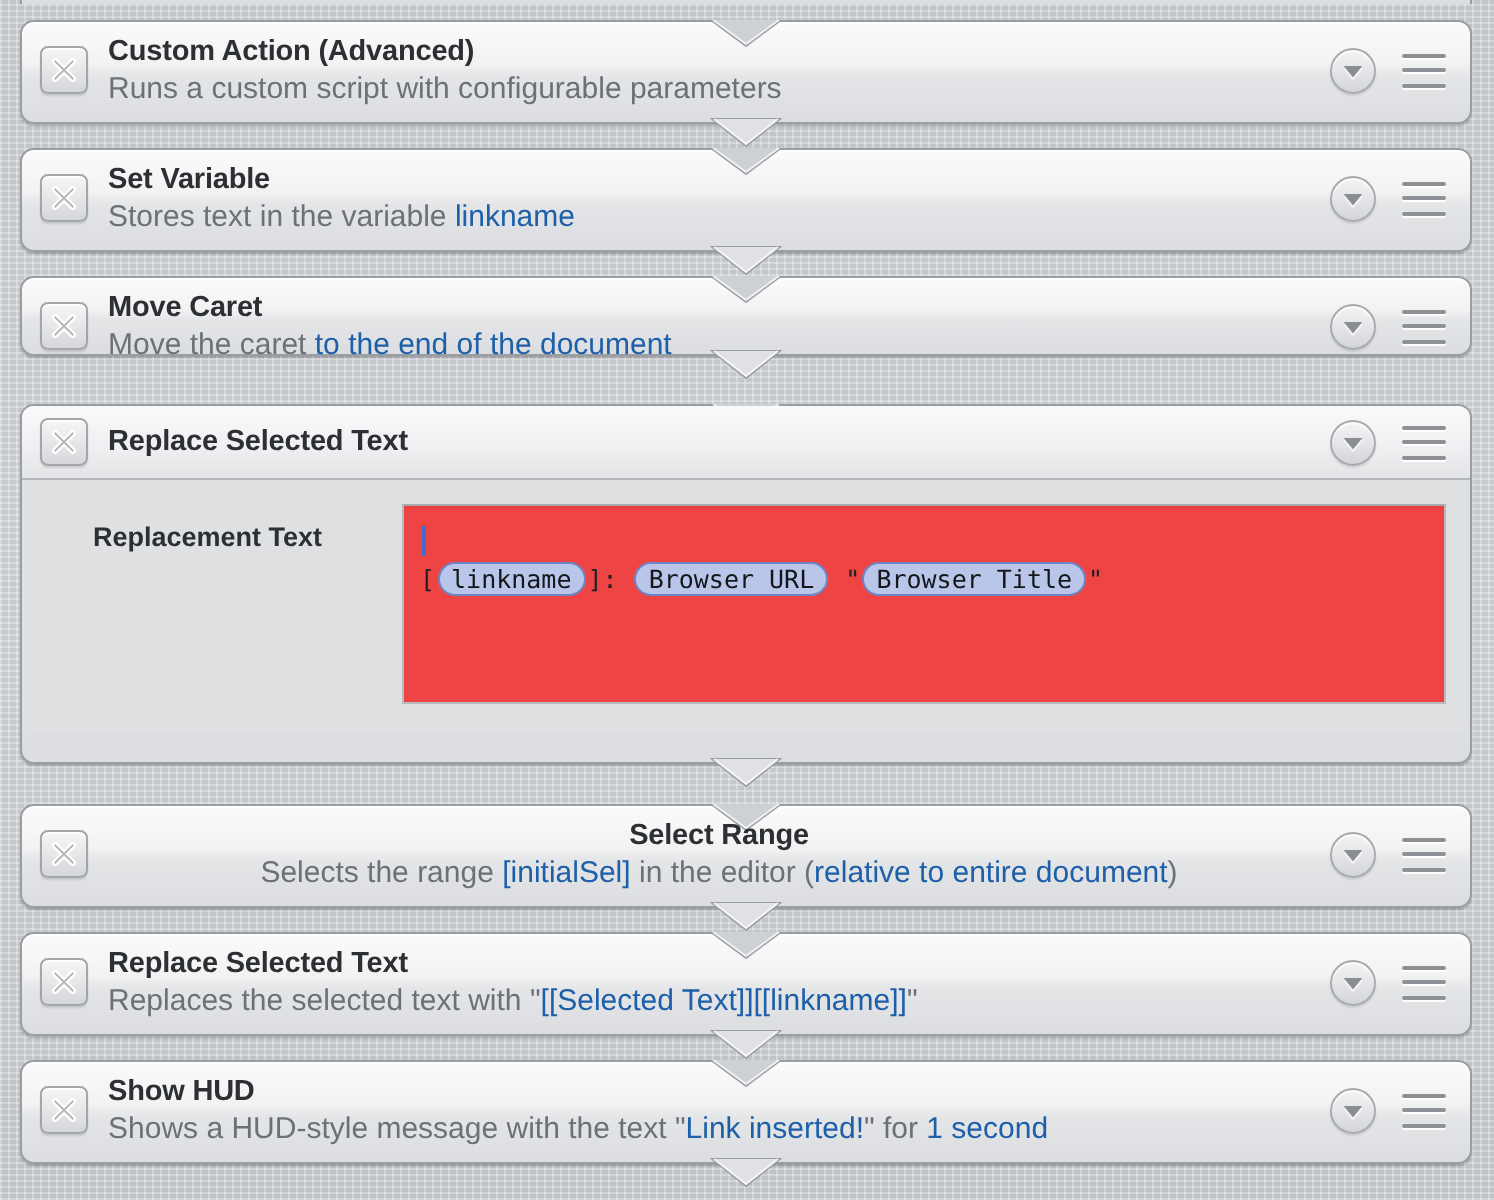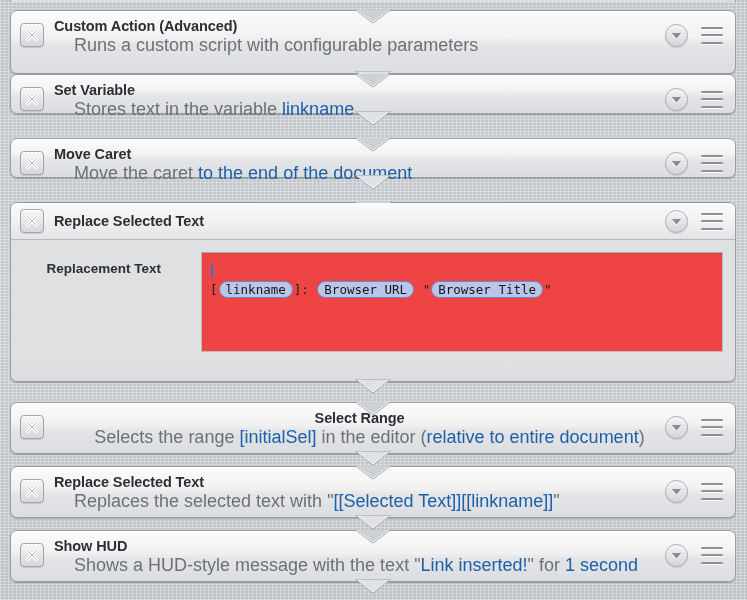--- a/index.html
+++ b/index.html
@@ -100,26 +100,25 @@
   }
   .act-title {
     font-size: 14.5px;
     font-weight: bold;
     color: #2c2f33;
     line-height: 17px;
     letter-spacing: -0.1px;
     white-space: nowrap;
   }
   .act-desc {
-    font-size: 18px;
+    font-size: 15px;
     color: #6d7177;
     line-height: 16px;
     margin-top: 2px;
     white-space: nowrap;
-    margin-left: 20px;
   }
   .blue { color: #1d5fa8; }
   .gray { color: #6d7177; }
 
   
   .head-ctrls {
     flex: 0 0 auto;
     display: flex;
     align-items: center;
     gap: 13px;
@@ -217,21 +216,21 @@
     border-right: 1px solid #9a9da2;
     background: linear-gradient(180deg, #e2e3e5 0%, #dcdde0 100%);
     box-sizing: border-box;
   }
 </style>
 </head>
 <body>
 
 <div id="stack">
   <div id="top-strip"></div>
-<div class="card" style="top: 10px; height: 64px;">
+<div class="card" style="top: 10px; height: 52px;">
       <div class="notch-top-line">
         <svg width="36" height="15" viewBox="0 0 36 15">
           <path d="M0.5 0 L18 13 L35.5 0" fill="#cdd0d5" stroke="#9a9da2" stroke-width="1" stroke-linejoin="round"></path>
           <path d="M1.5 0 L18 12 L34.5 0" fill="none" stroke="#ffffff" stroke-width="1" opacity="0.75"></path>
         </svg>
       </div>
       <div class="card-head">
         <div class="x-btn">
           <svg width="16" height="16" viewBox="0 0 16 16">
             <g stroke="#ffffff" stroke-width="3.2" stroke-linecap="round">
@@ -262,21 +261,21 @@
           </div>
         </div>
       </div>
       <div class="tab-bottom">
         <svg width="36" height="16" viewBox="0 0 36 16">
           <path d="M0.5 0 L18 14 L35.5 0 Z" fill="#e0e1e4" stroke="#9a9da2" stroke-width="1" stroke-linejoin="round"></path>
           <path d="M2 0.5 L18 13 L34 0.5" fill="none" stroke="#ffffff" stroke-width="1" opacity="0.8"></path>
         </svg>
       </div>
     </div>
-    <div class="card" style="top: 74px; height: 40px;">
+    <div class="card" style="top: 74px; height: 52px;">
       <div class="notch-top-line">
         <svg width="36" height="15" viewBox="0 0 36 15">
           <path d="M0.5 0 L18 13 L35.5 0" fill="#cdd0d5" stroke="#9a9da2" stroke-width="1" stroke-linejoin="round"></path>
           <path d="M1.5 0 L18 12 L34.5 0" fill="none" stroke="#ffffff" stroke-width="1" opacity="0.75"></path>
         </svg>
       </div>
       <div class="card-head">
         <div class="x-btn">
           <svg width="16" height="16" viewBox="0 0 16 16">
             <g stroke="#ffffff" stroke-width="3.2" stroke-linecap="round">

